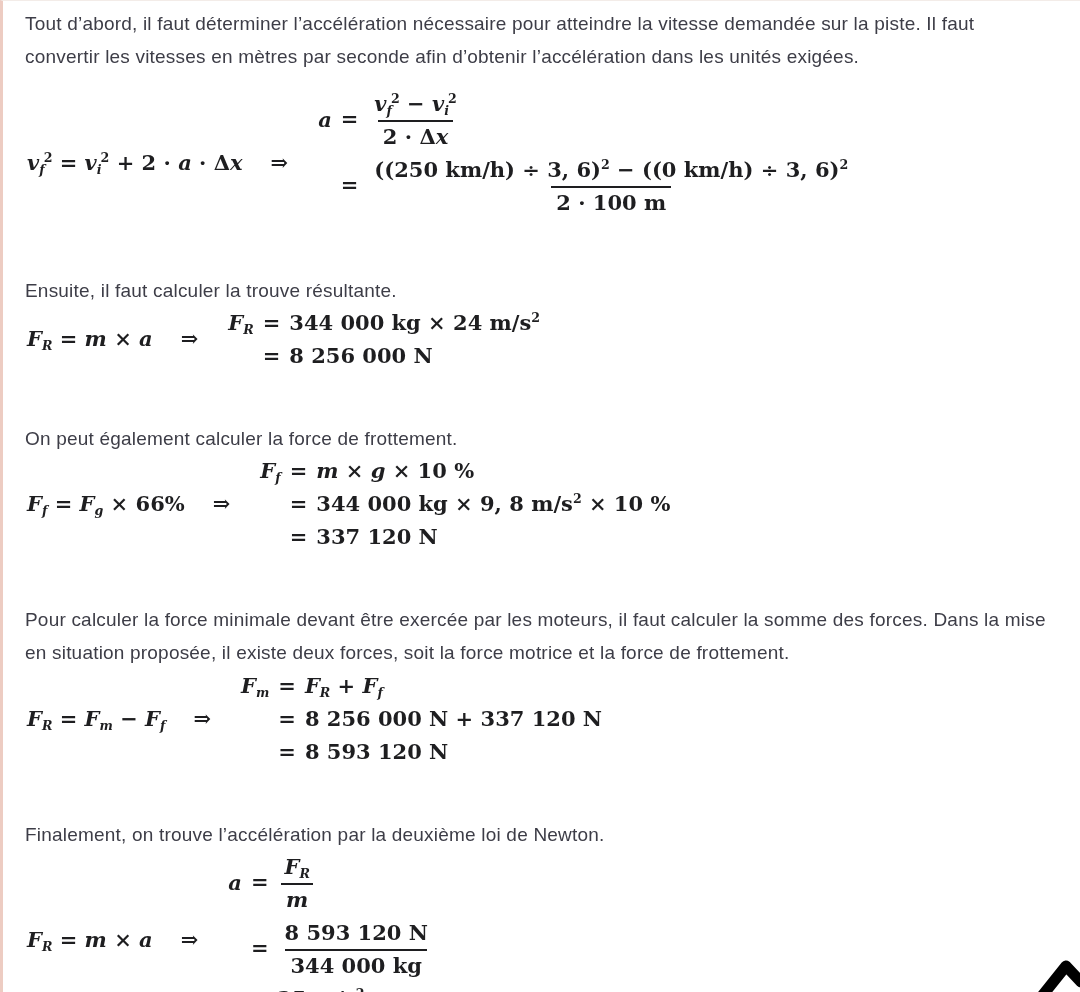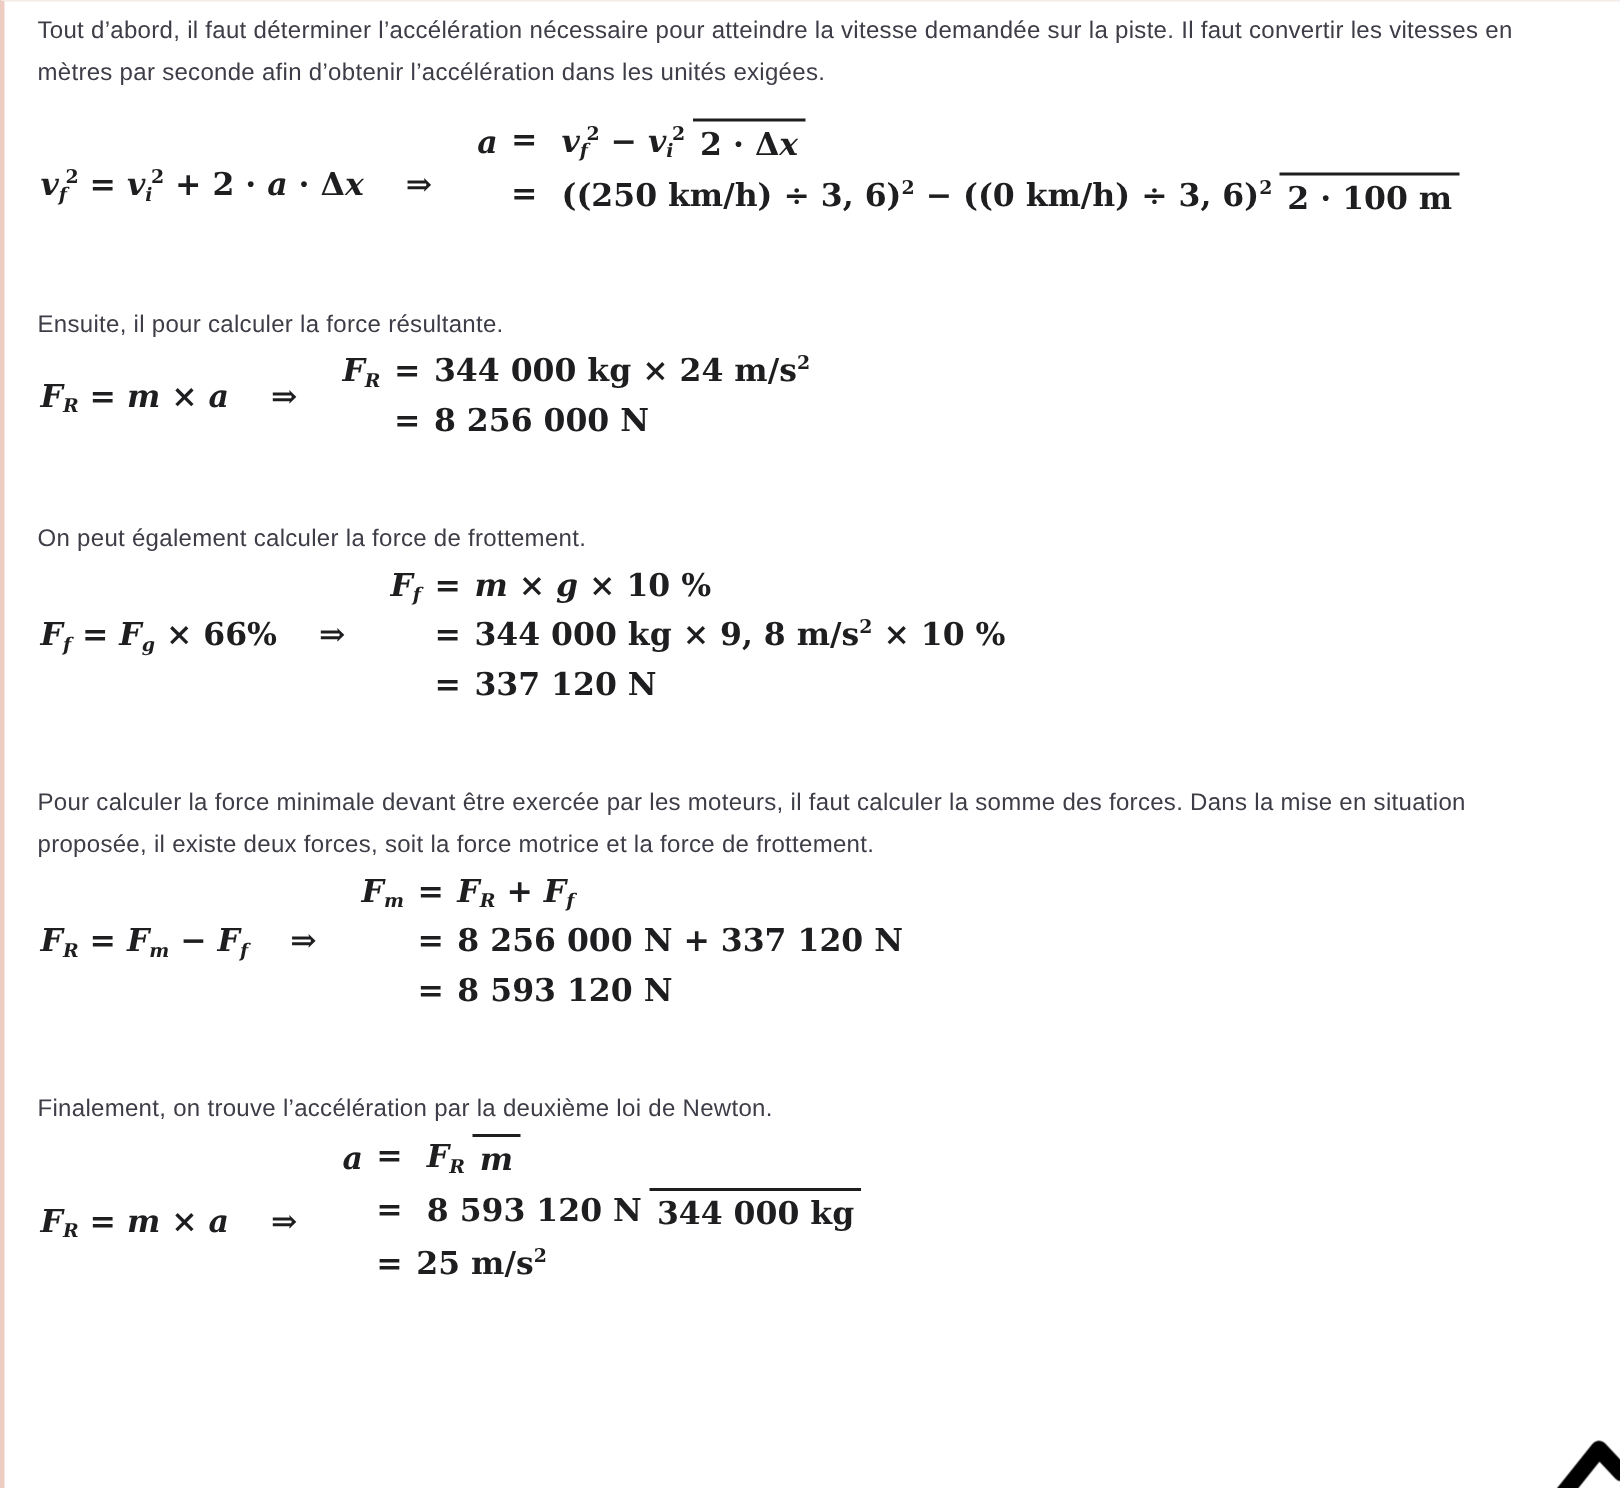--- a/index.html
+++ b/index.html
@@ -17,21 +17,21 @@
   }
   .page{
     width:100%;height:100%;
     border-left:3px solid var(--border-left);
     border-top:1px solid var(--border-top);
     padding:6px 30px 0 22px;
   }
   
   .para{
     margin:52px 0 0 0;
-    font-size:16px;
+    font-size:19px;
     line-height:1.75;
     color:var(--para-color);
     letter-spacing:0.2px;
   }
   #content > .para:first-child{margin-top:0;}
   
   .eq{
     margin:2px 0 0 2px;
     display:flex;
     align-items:center;
@@ -55,21 +55,21 @@
   .rhs{
     display:grid;
     grid-template-columns:max-content max-content;
     column-gap:9px;
     row-gap:5px;
     align-items:center;
   }
   .eqsign{margin-right:9px;}
   .frac{
     display:inline-flex;
-    flex-direction:row;
+    flex-direction:column;
     align-items:center;
     text-align:center;
     vertical-align:middle;
     margin:0 2px;
   }
   .frac .num{padding:0 5px 2px 5px;}
   .frac .den{border-top:2.5px solid var(--math-color);padding:1px 5px 0 5px;}
   
   .corner{
     position:fixed;right:-7px;bottom:-9px;
@@ -86,21 +86,21 @@
         <span class="math lhs"><span class="mi">v</span><sub>f</sub><sup>2</sup><span> = </span><span class="mi">v</span><sub>i</sub><sup>2</sup><span> + 2 · </span><span class="mi">a</span><span> · Δ</span><span class="mi">x</span></span>
         <span class="math imp">⇒</span>
         <div class="rhs">
           <span class="math headcell"><span class="mi">a</span></span>
           <span class="math linecell"><span class="eqsign">=</span><span class="frac"><span class="num"><span class="mi">v</span><sub>f</sub><sup>2</sup><span> − </span><span class="mi">v</span><sub>i</sub><sup>2</sup></span><span class="den"><span>2 · Δ</span><span class="mi">x</span></span></span></span>
           <span class="math headcell"></span>
           <span class="math linecell"><span class="eqsign">=</span><span class="frac"><span class="num"><span>((250 km/h) ÷ 3, 6)</span><sup>2</sup><span> − </span><span>((0 km/h) ÷ 3, 6)</span><sup>2</sup></span><span class="den"><span>2 · 100 m</span></span></span></span>
           <span class="math headcell"></span>
         </div>
       </div>
-      <p class="sec para">Ensuite, il pour calculer la force résultante.</p>
+      <p class="sec para">Ensuite, il faut calculer la trouve résultante.</p>
       <div class="sec eq">
         <span class="math lhs"><span class="mi">F</span><sub>R</sub><span> = </span><span class="mi">m</span><span> × </span><span class="mi">a</span></span>
         <span class="math imp">⇒</span>
         <div class="rhs">
           <span class="math headcell"><span class="mi">F</span><sub>R</sub></span>
           <span class="math linecell"><span class="eqsign">=</span><span>344 000 kg × 24 m/s</span><sup>2</sup></span>
           <span class="math headcell"></span>
           <span class="math linecell"><span class="eqsign">=</span><span>8 256 000 N</span></span>
         </div>
       </div>

